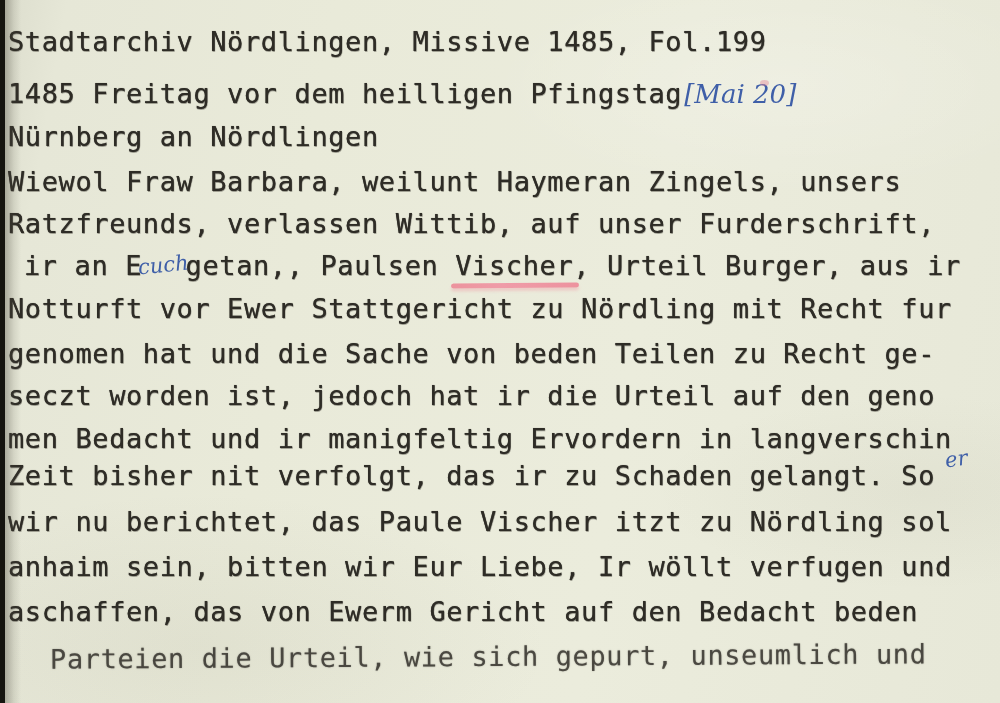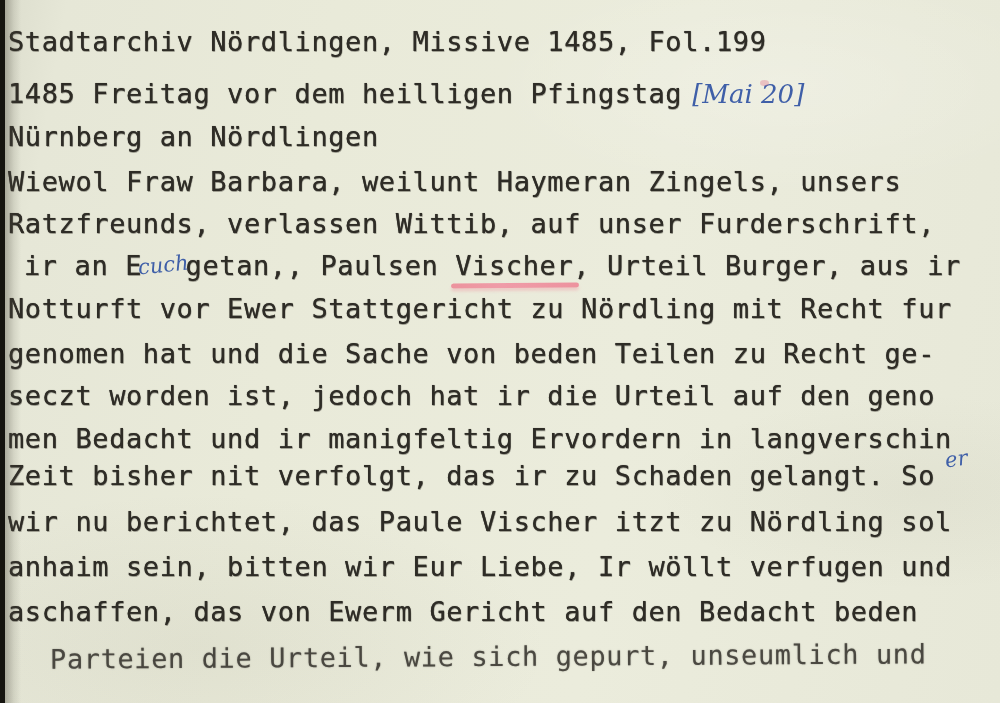--- a/index.html
+++ b/index.html
@@ -50,21 +50,21 @@
   .l13{top:552px;}
   .l14{top:597px;}
   .l15{top:642px;left:50px;color:rgba(48,46,40,0.72);text-shadow:0 0 1.2px rgba(48,46,40,0.55);transform:rotate(-0.35deg);}
   .hand{
     font-family:"DejaVu Serif","Liberation Serif",serif;
     font-style:italic;
     color:#3f5fa8;
     text-shadow:none;
     letter-spacing:0;
   }
-  .date-note{font-size:26px;margin-left:10px;}
+  .date-note{font-size:26px;margin-left:2px;}
   .corr{
     font-size:21px;position:relative;top:-3px;margin:0 -3px 0 -4px;
     transform:rotate(-6deg);display:inline-block;
   }
   .name-underlined{position:relative;display:inline-block;text-align:center;}
   .name-underlined::after{
     content:"";position:absolute;left:-4px;right:-6px;bottom:-7px;height:5px;
     background:linear-gradient(90deg,#ed8493,#f08fa0 40%,#ee8394);
     border-radius:3px;opacity:0.85;
     transform:rotate(-0.5deg);

